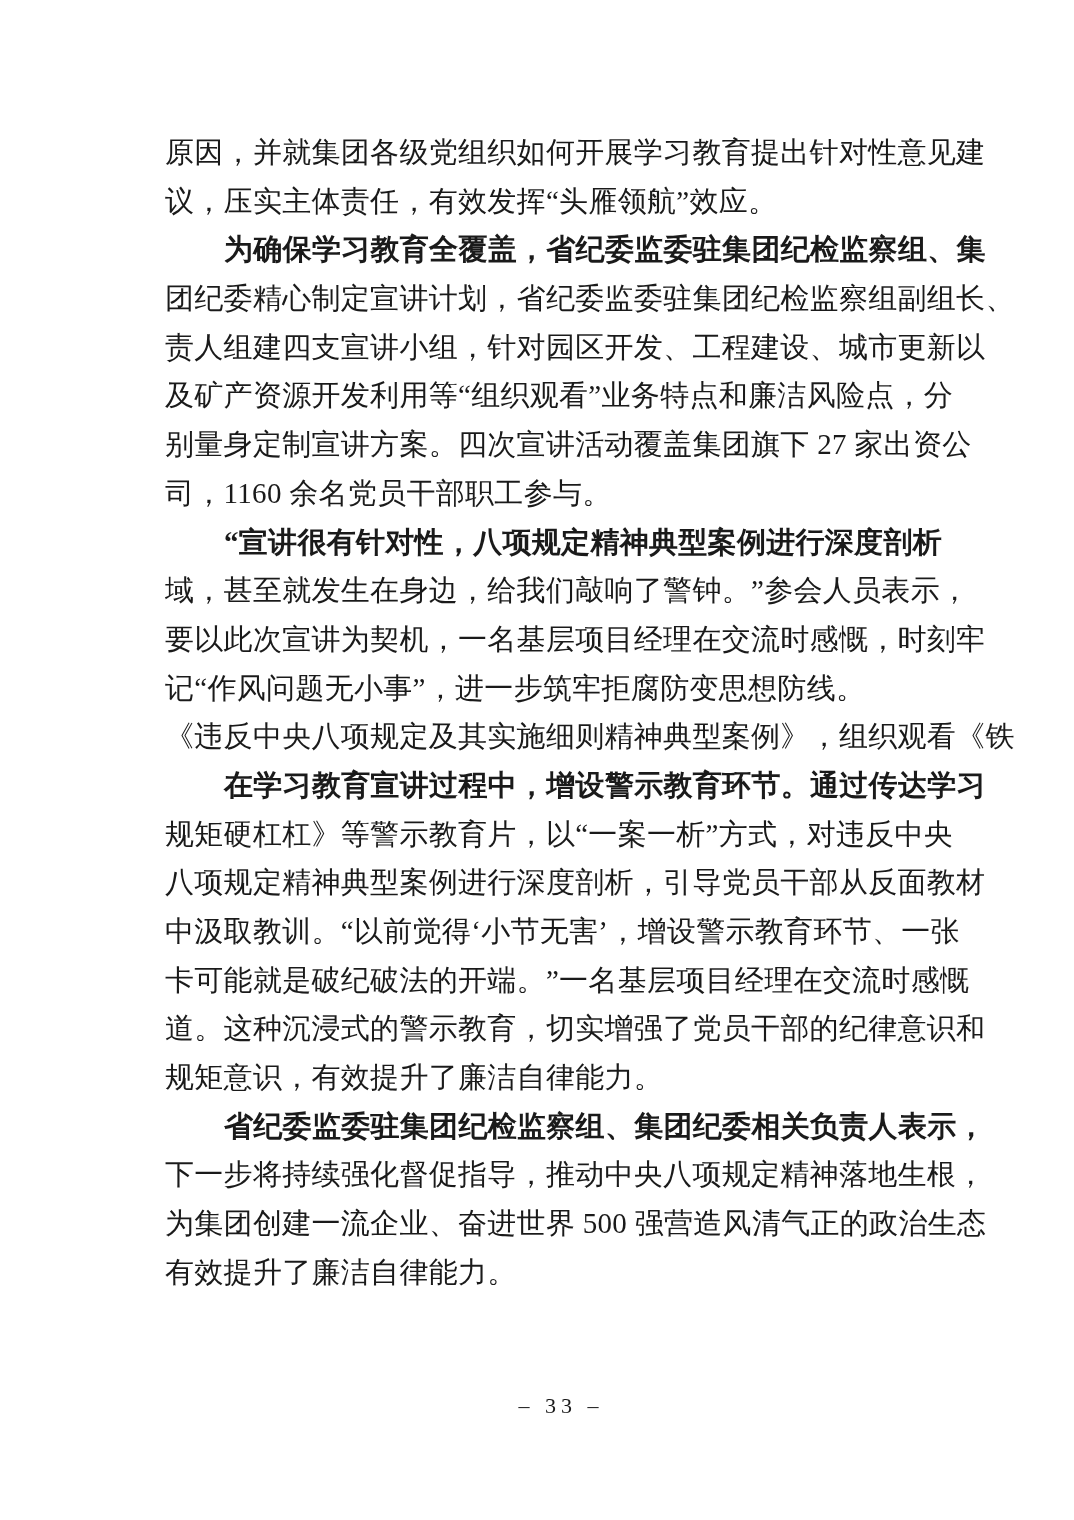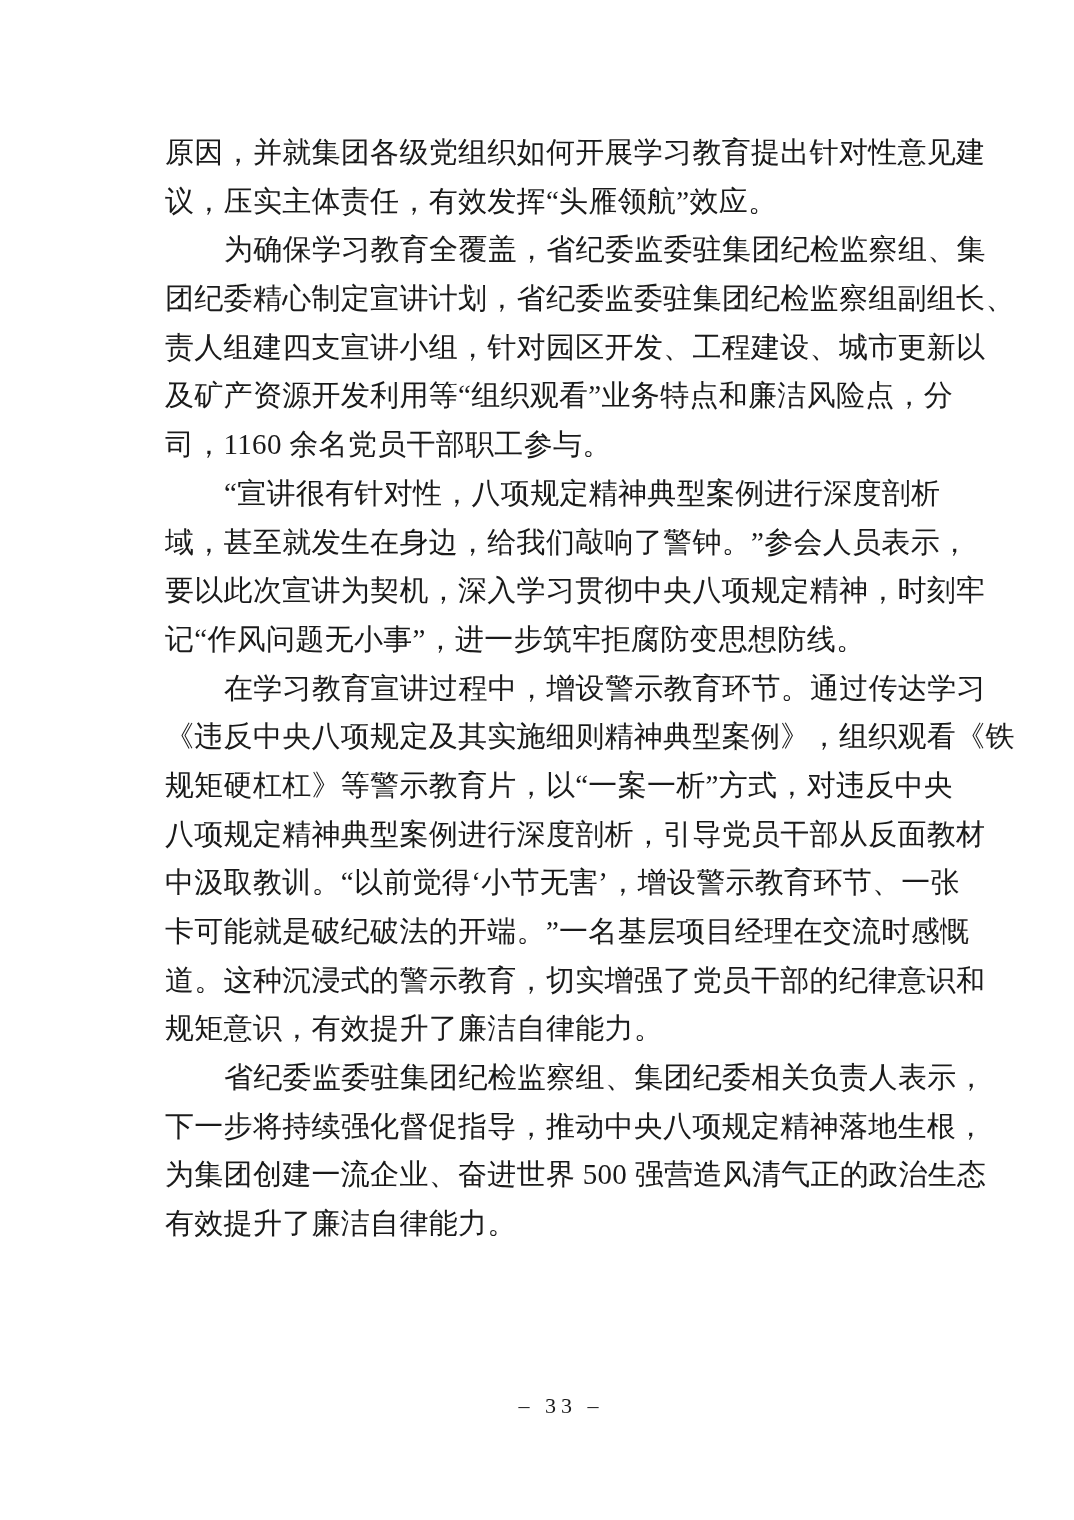--- a/index.html
+++ b/index.html
@@ -26,20 +26,21 @@
   .line {
     font-size: 29px;
     line-height: 48.7px;
     height: 48.7px;
     letter-spacing: 0.3px;
     white-space: nowrap;
     font-weight: 400;
   }
   .line.indent {
     text-indent: 59px;
+    font-weight: bold;
   }
   .page-footer {
     position: absolute;
     left: 0;
     right: 0;
     top: 1393px;
     text-align: center;
     transform: translateX(24px);
     font-size: 22px;
     letter-spacing: 5px;
@@ -50,27 +51,28 @@
 <body>
 
 <div class="page">
   <div class="doc-body">
       <div class="line">原因，并就集团各级党组织如何开展学习教育提出针对性意见建</div>
       <div class="line">议，压实主体责任，有效发挥“头雁领航”效应。</div>
       <div class="line indent">为确保学习教育全覆盖，省纪委监委驻集团纪检监察组、集</div>
       <div class="line">团纪委精心制定宣讲计划，省纪委监委驻集团纪检监察组副组长、</div>
       <div class="line">责人组建四支宣讲小组，针对园区开发、工程建设、城市更新以</div>
       <div class="line">及矿产资源开发利用等“组织观看”业务特点和廉洁风险点，分</div>
+      <div class="line">别量身定制宣讲方案。四次宣讲活动覆盖集团旗下 27 家出资公</div>
       <div class="line">司，1160 余名党员干部职工参与。</div>
       <div class="line indent">“宣讲很有针对性，八项规定精神典型案例进行深度剖析</div>
       <div class="line">域，甚至就发生在身边，给我们敲响了警钟。”参会人员表示，</div>
-      <div class="line">要以此次宣讲为契机，深入学习贯彻中央八项规定精神，时刻牢</div>
+      <div class="line">要以此次宣讲为契机，一名基层项目经理在交流时感慨，时刻牢</div>
       <div class="line">记“作风问题无小事”，进一步筑牢拒腐防变思想防线。</div>
+      <div class="line">《违反中央八项规定及其实施细则精神典型案例》，组织观看《铁</div>
       <div class="line indent">在学习教育宣讲过程中，增设警示教育环节。通过传达学习</div>
-      <div class="line">《违反中央八项规定及其实施细则精神典型案例》，组织观看《铁</div>
       <div class="line">规矩硬杠杠》等警示教育片，以“一案一析”方式，对违反中央</div>
       <div class="line">八项规定精神典型案例进行深度剖析，引导党员干部从反面教材</div>
       <div class="line">中汲取教训。“以前觉得‘小节无害’，增设警示教育环节、一张</div>
       <div class="line">卡可能就是破纪破法的开端。”一名基层项目经理在交流时感慨</div>
       <div class="line">道。这种沉浸式的警示教育，切实增强了党员干部的纪律意识和</div>
       <div class="line">规矩意识，有效提升了廉洁自律能力。</div>
       <div class="line indent">省纪委监委驻集团纪检监察组、集团纪委相关负责人表示，</div>
       <div class="line">下一步将持续强化督促指导，推动中央八项规定精神落地生根，</div>
       <div class="line">为集团创建一流企业、奋进世界 500 强营造风清气正的政治生态</div>
       <div class="line">有效提升了廉洁自律能力。</div>

